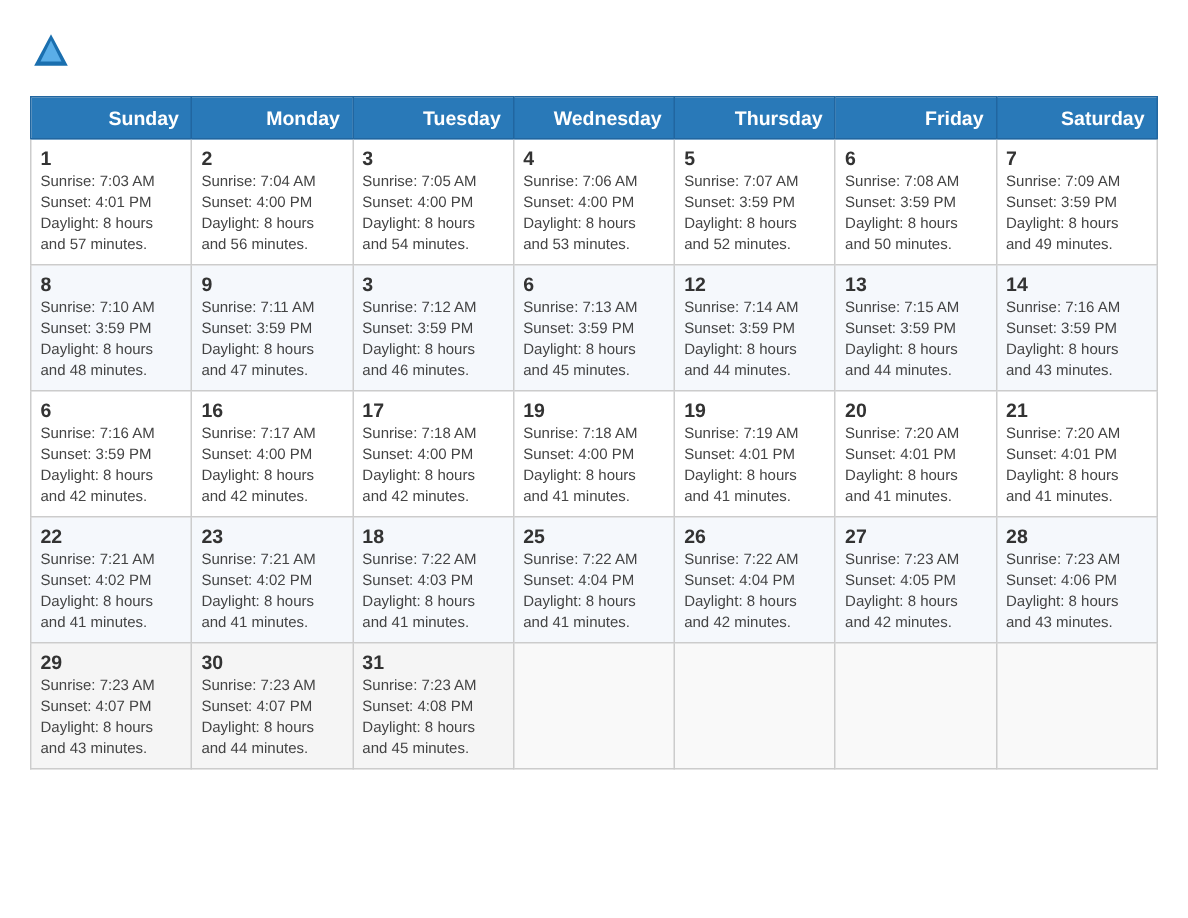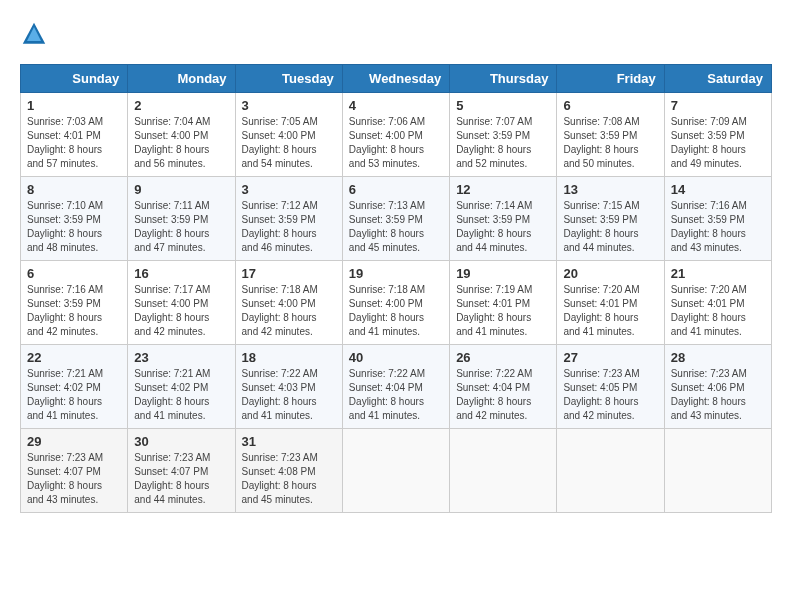--- a/index.html
+++ b/index.html
@@ -217,21 +217,21 @@
       </td>
         <td>
         <span class="day-number">23</span>
         <div class="day-info">Sunrise: 7:21 AM<br>Sunset: 4:02 PM<br>Daylight: 8 hours<br>and 41 minutes.</div>
       </td>
         <td>
         <span class="day-number">18</span>
         <div class="day-info">Sunrise: 7:22 AM<br>Sunset: 4:03 PM<br>Daylight: 8 hours<br>and 41 minutes.</div>
       </td>
         <td>
-        <span class="day-number">40</span>
+        <span class="day-number">25</span>
         <div class="day-info">Sunrise: 7:22 AM<br>Sunset: 4:04 PM<br>Daylight: 8 hours<br>and 41 minutes.</div>
       </td>
         <td>
         <span class="day-number">26</span>
         <div class="day-info">Sunrise: 7:22 AM<br>Sunset: 4:04 PM<br>Daylight: 8 hours<br>and 42 minutes.</div>
       </td>
         <td>
         <span class="day-number">27</span>
         <div class="day-info">Sunrise: 7:23 AM<br>Sunset: 4:05 PM<br>Daylight: 8 hours<br>and 42 minutes.</div>
       </td>

